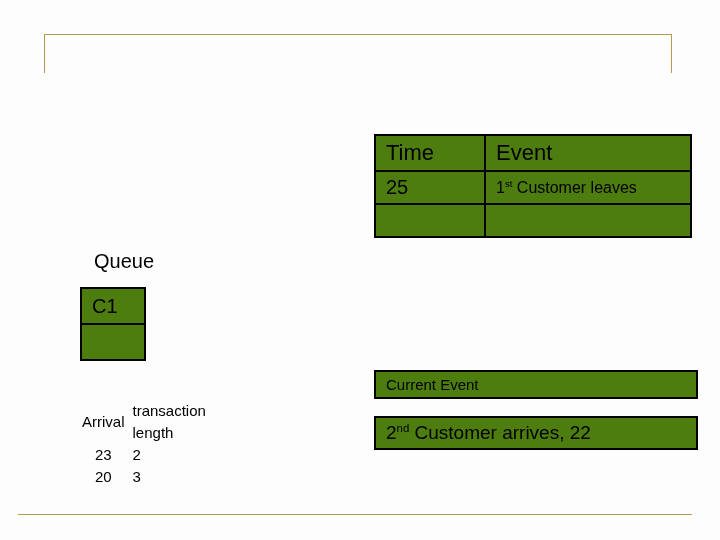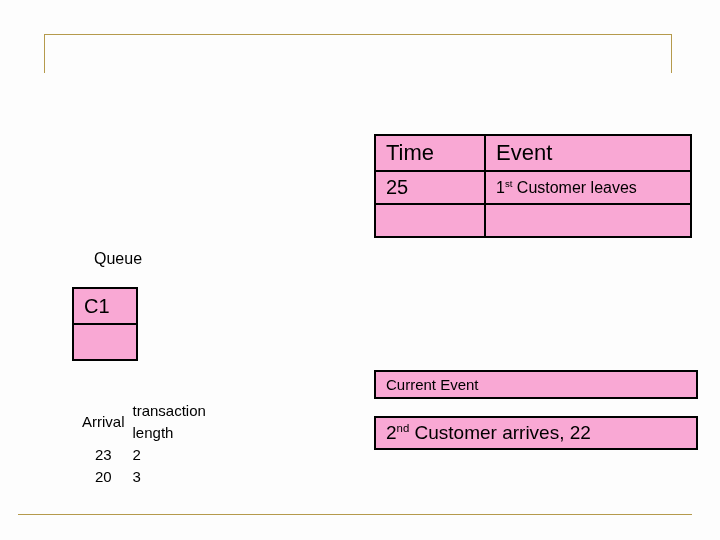--- a/index.html
+++ b/index.html
@@ -1,32 +1,32 @@
 <!DOCTYPE html>
 <html><head>
 <meta charset="utf-8">
 <style>
   html,body{margin:0;padding:0}
   body{width:720px;height:540px;font-family:Arial,Helvetica,sans-serif;background:#fdfdfd;position:relative}
   .frame{position:absolute;left:44px;top:34px;width:626px;height:38px;border:1px solid #b59a4c;border-bottom:none}
   .thinrule{position:absolute;left:18px;top:514px;width:674px;height:0;border-top:1px solid #b59a4c}
 
-  .tbl{position:absolute;border:2px solid #0f766e;border-collapse:collapse;background:#f9a8d4}
+  .tbl{position:absolute;border:2px solid #0f766e;border-collapse:collapse;background:#4d7c0f}
   .tbl td,.tbl th{border:2px solid #000;padding:4px 10px;font-size:20px;text-align:left;vertical-align:middle}
   .tbl .small{font-size:16px}
   sup{font-size:0.6em;vertical-align:super;line-height:0}
 
   #time-event{left:374px;top:134px}
   #time-event th{font-weight:400;font-size:22px}
   #time-event td.col-time{width:88px}
   #time-event td.col-ev{width:184px}
 
-  #queue-tbl{left:72px;top:287px}
+  #queue-tbl{left:80px;top:287px}
   #queue-tbl td{width:42px;height:26px;font-size:20px}
-  #queue-lbl{position:absolute;left:94px;top:250px;font-size:16px}
+  #queue-lbl{position:absolute;left:94px;top:250px;font-size:20px}
 
   #cur-head{left:374px;top:370px}
   #cur-head td{width:300px;font-size:15px}
   #cur-body{left:374px;top:416px}
   #cur-body td{width:300px;font-size:19px}
 
   .arr-block{position:absolute;left:78px;top:400px;font-size:15px;line-height:22px}
   .arr-block table{border-collapse:collapse}
   .arr-block td{padding:0 4px}
   .arr-block td.t{width:118px;text-align:left}

